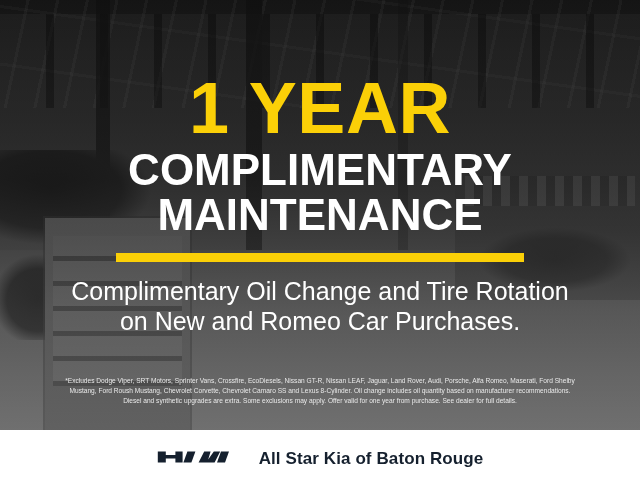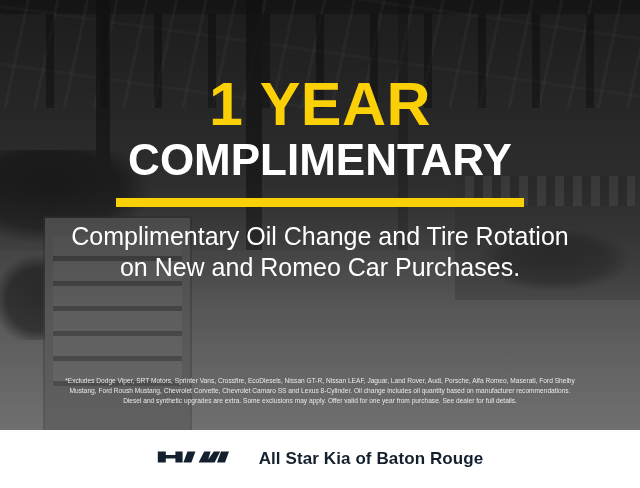--- a/index.html
+++ b/index.html
@@ -110,21 +110,21 @@
       rgba(105,105,105,0.50) 100%);
   }
 
   
   .copy{
     position:absolute;inset:0;
     display:flex;flex-direction:column;align-items:center;
   }
   .headline-year{
     margin-top:78px;
-    font-size:61px;line-height:0.86;
+    font-size:72px;line-height:0.86;
     font-weight:bold;
     letter-spacing:0.5px;
     color:#FBD007;
     text-align:right;
     white-space:nowrap;
   }
   .headline-sub{
     margin-top:8px;
     font-size:44px;line-height:1.02;
     font-weight:bold;
@@ -197,20 +197,21 @@
     </div>
 
     <div class="scrim"></div>
 
     <div class="copy">
 
       <div class="headline-year">1 YEAR</div>
 
       <div class="headline-sub">
         <span>COMPLIMENTARY</span>
+        <span class="l2">MAINTENANCE</span>
       </div>
 
       <div class="rule"></div>
 
       <div class="tagline">
         <span>Complimentary Oil Change and Tire Rotation</span>
         <span class="t2">on New and Romeo Car Purchases.</span>
       </div>
 
     </div>

